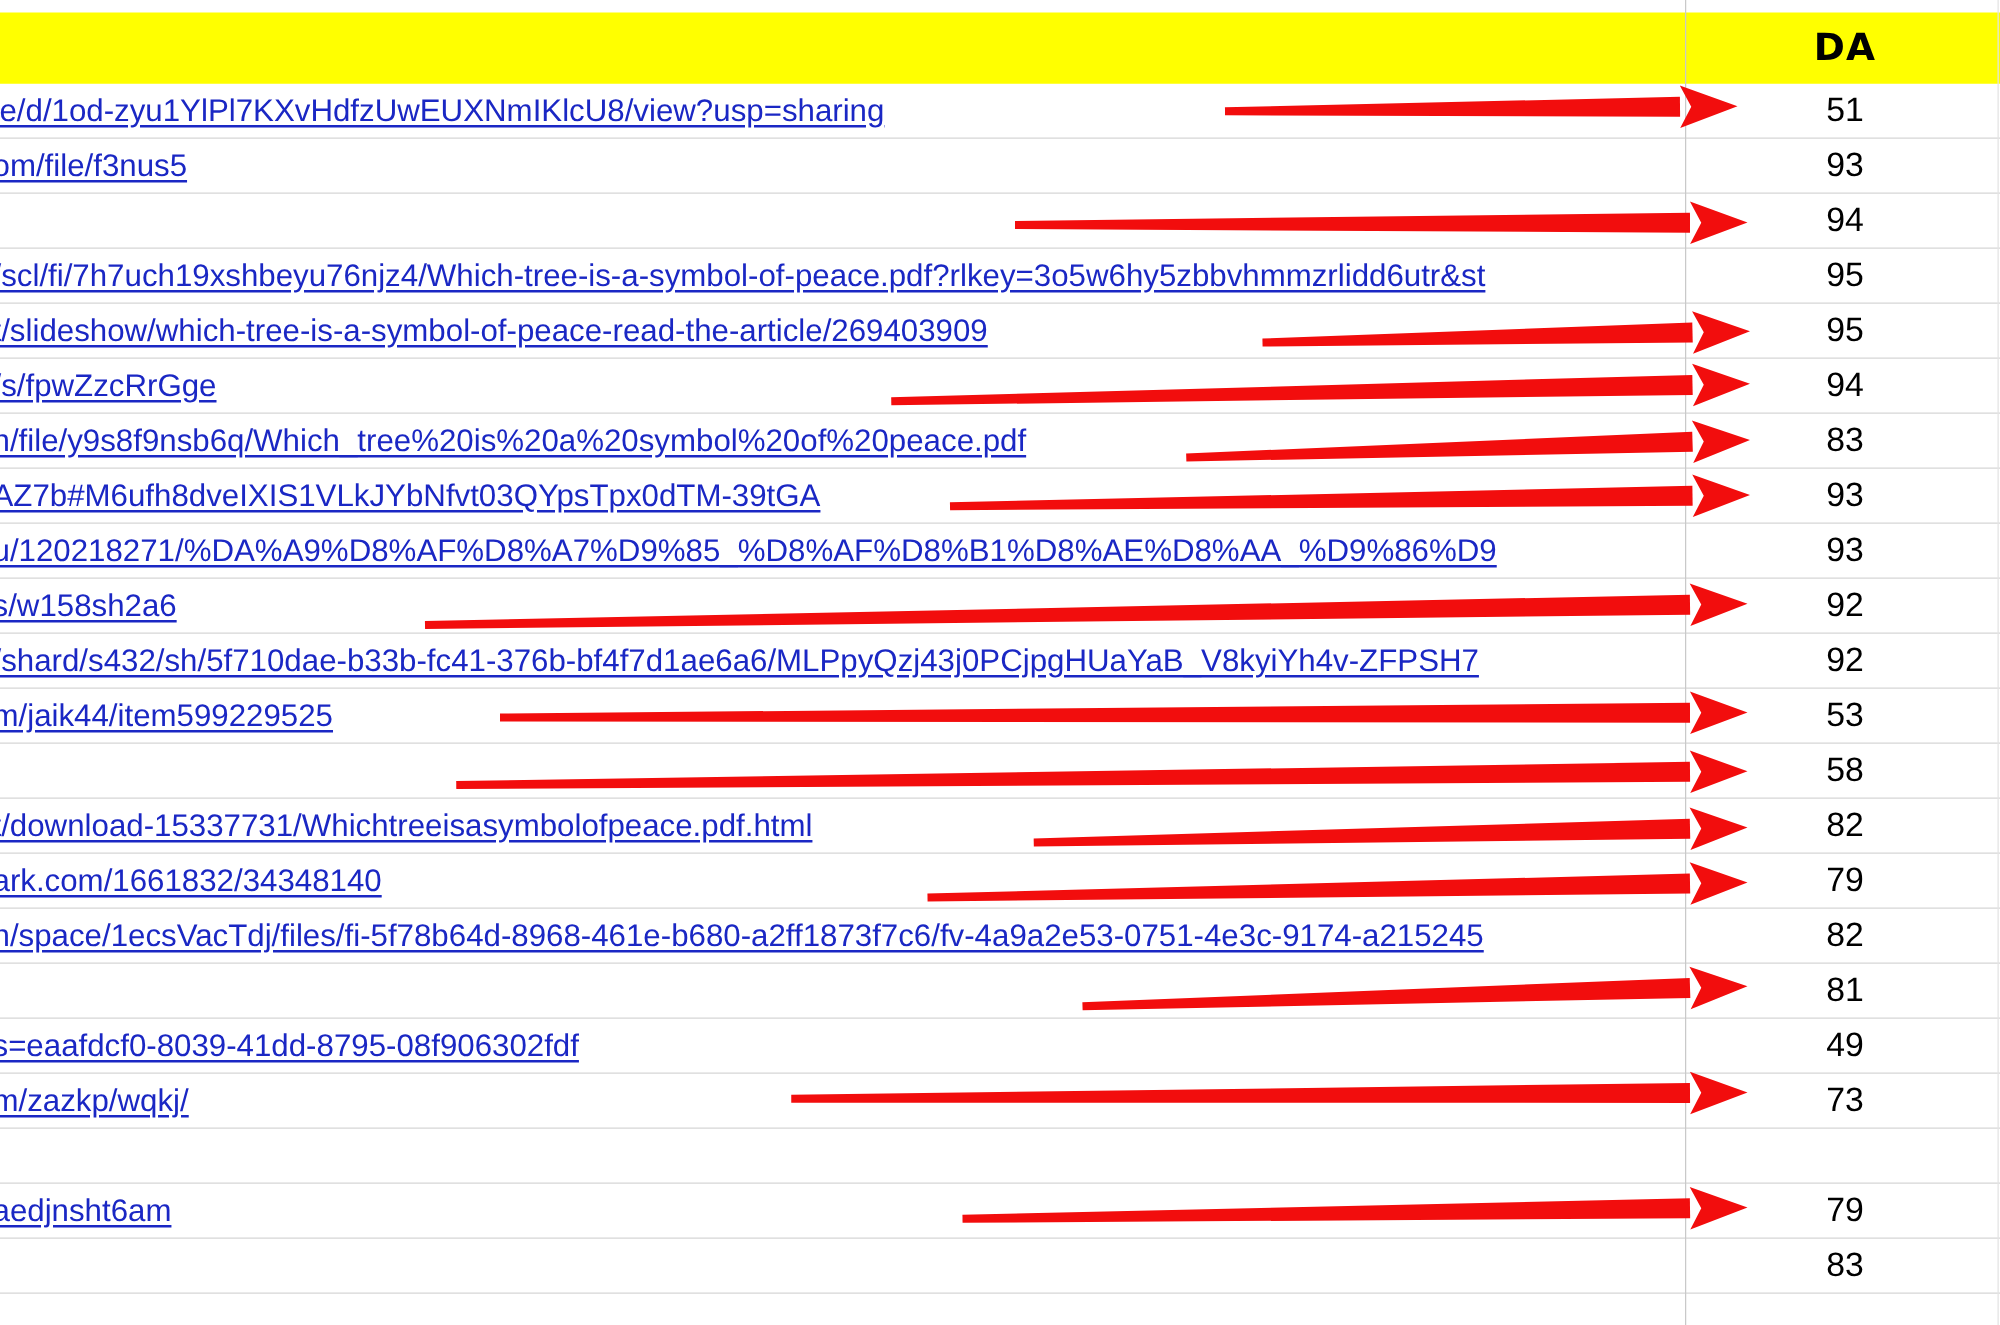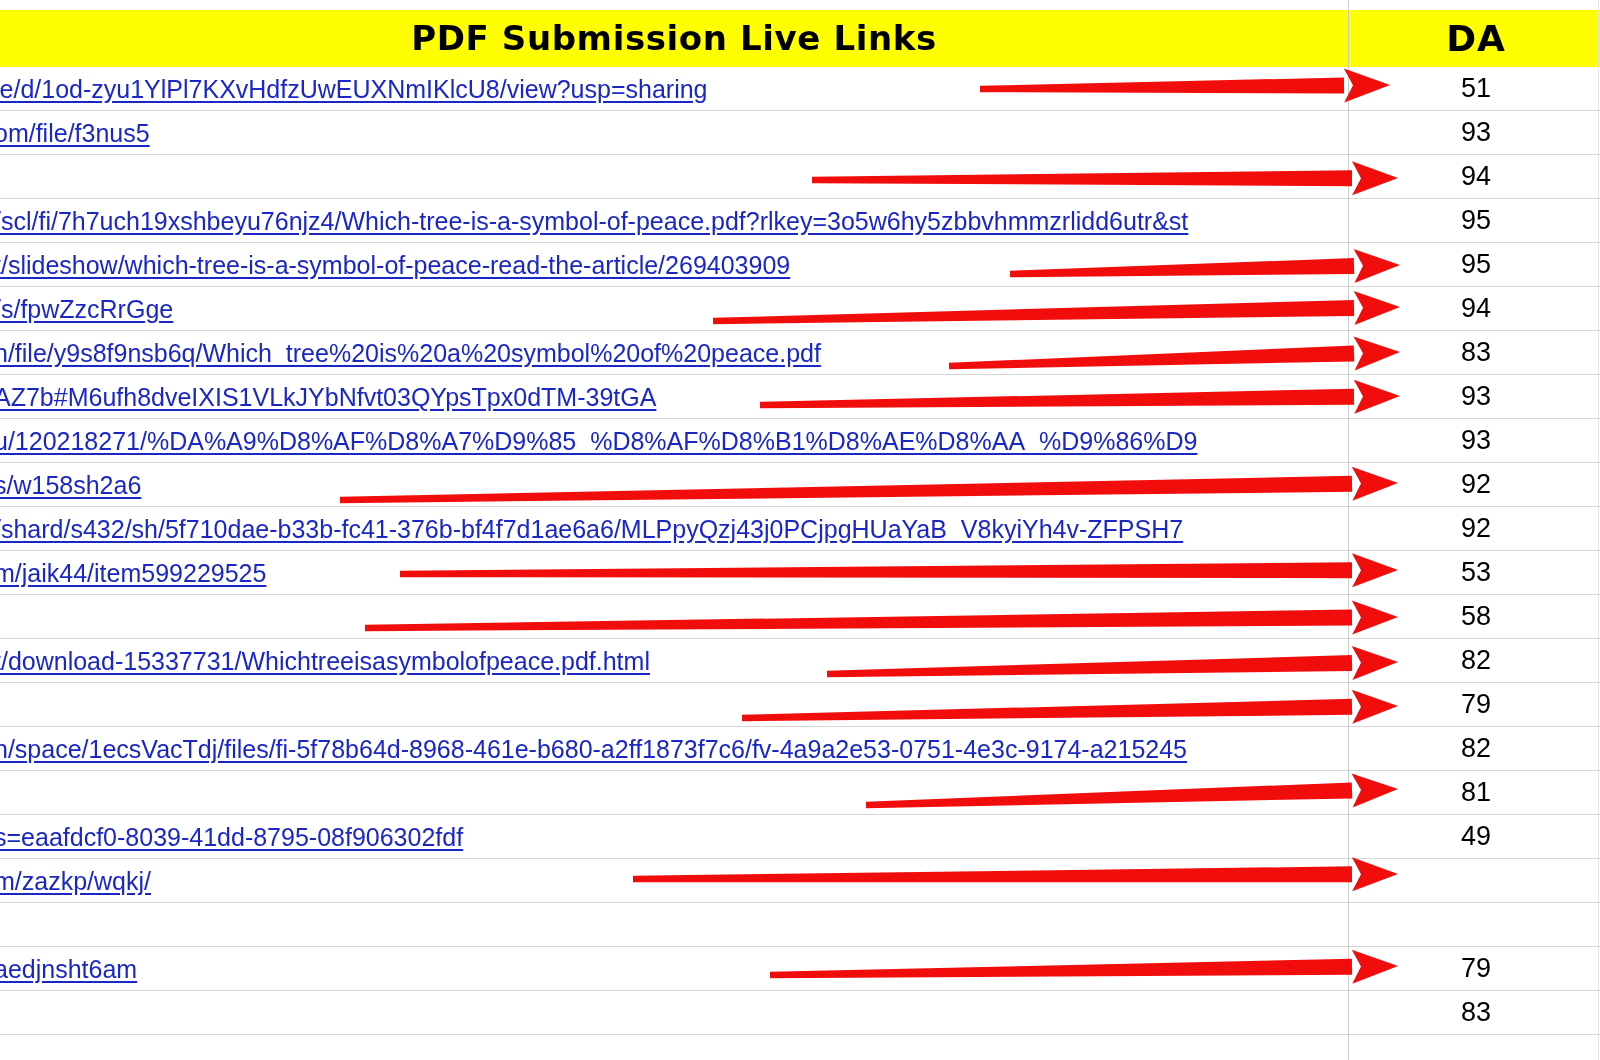--- a/index.html
+++ b/index.html
@@ -58,21 +58,21 @@
   .header-da {
     position: absolute;
     left: 1352px;
     top: 10px;
     width: 248px;
     height: 57px;
     line-height: 57px;
     text-align: center;
     font-family: "DejaVu Sans", sans-serif;
     font-weight: 700;
-    font-size: 36px;
+    font-size: 30px;
     letter-spacing: 1px;
     color: #000000;
   }
 
   
   .rows {
     position: absolute;
     left: 0;
     top: 67px;
     width: 1600px;
@@ -154,21 +154,20 @@
   }
 </style>
 </head>
 <body>
 
 <div id="sheet">
 
   <div class="top-strip"></div>
 
   <div class="header-band"></div>
-  <div class="header-title">PDF Submission Live Links</div>
   <div class="header-da">DA</div>
 
   <div class="rows" id="rows-container">
       <div class="row">
         <div class="link-cell">
           <span class="link-text">le/d/1od-zyu1YlPl7KXvHdfzUwEUXNmIKlcU8/view?usp=sharing</span>
         </div>
         <div class="da-cell">51</div>
       </div>
       <div class="row">
@@ -238,20 +237,23 @@
         <div class="link-cell"></div>
         <div class="da-cell">58</div>
       </div>
       <div class="row">
         <div class="link-cell">
           <span class="link-text">t/download-15337731/Whichtreeisasymbolofpeace.pdf.html</span>
         </div>
         <div class="da-cell">82</div>
       </div>
       <div class="row">
+        <div class="link-cell">
+          <span class="link-text">ark.com/1661832/34348140</span>
+        </div>
         <div class="da-cell">79</div>
       </div>
       <div class="row">
         <div class="link-cell">
           <span class="link-text">n/space/1ecsVacTdj/files/fi-5f78b64d-8968-461e-b680-a2ff1873f7c6/fv-4a9a2e53-0751-4e3c-9174-a215245</span>
         </div>
         <div class="da-cell">82</div>
       </div>
       <div class="row">
         <div class="da-cell">81</div>
@@ -259,20 +261,21 @@
       <div class="row">
         <div class="link-cell">
           <span class="link-text">s=eaafdcf0-8039-41dd-8795-08f906302fdf</span>
         </div>
         <div class="da-cell">49</div>
       </div>
       <div class="row">
         <div class="link-cell">
           <span class="link-text">m/zazkp/wqkj/</span>
         </div>
+        <div class="da-cell">73</div>
       </div>
       <div class="row">
       </div>
       <div class="row">
         <div class="link-cell">
           <span class="link-text">aedjnsht6am</span>
         </div>
         <div class="da-cell">79</div>
       </div>
       <div class="row">

